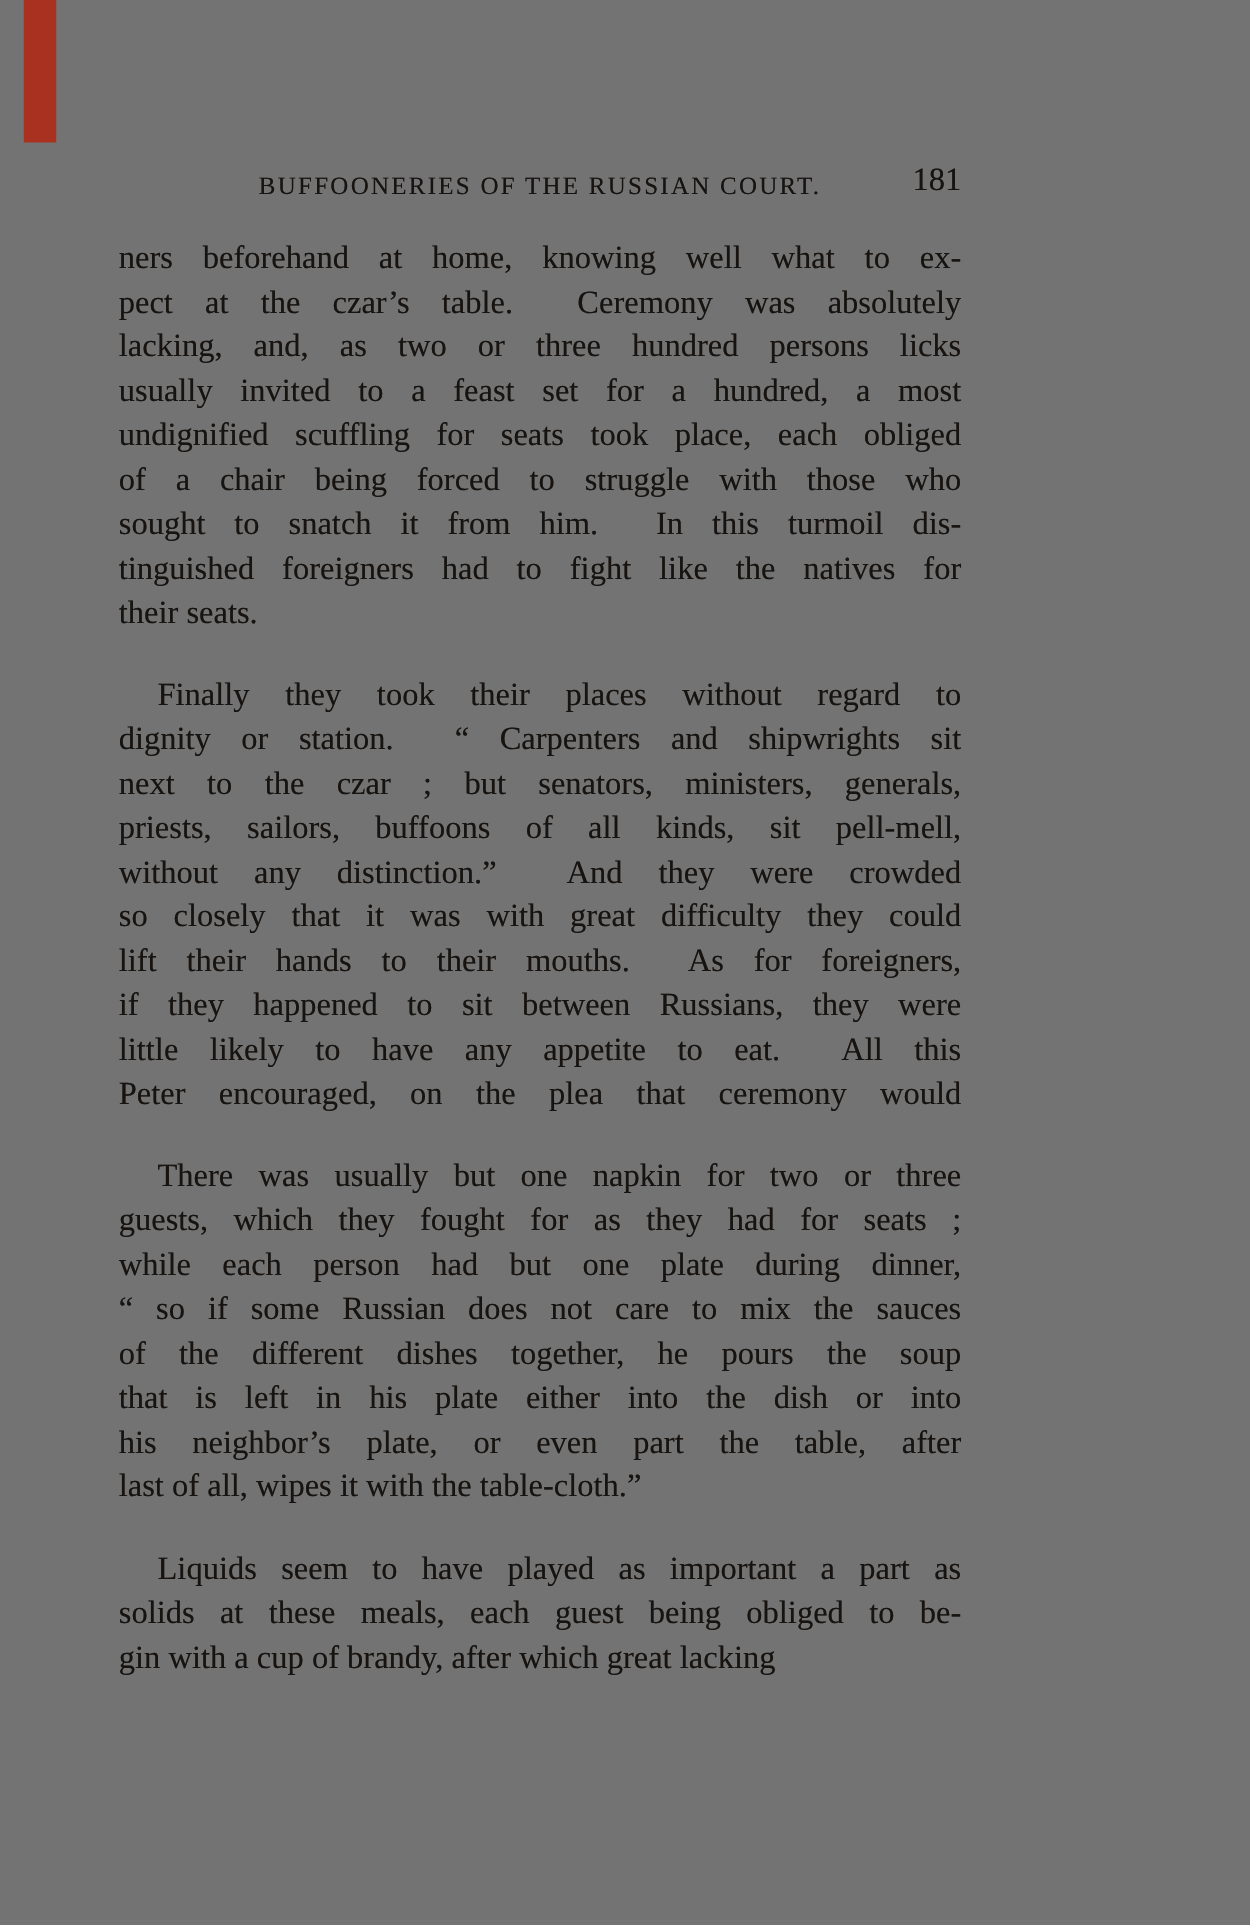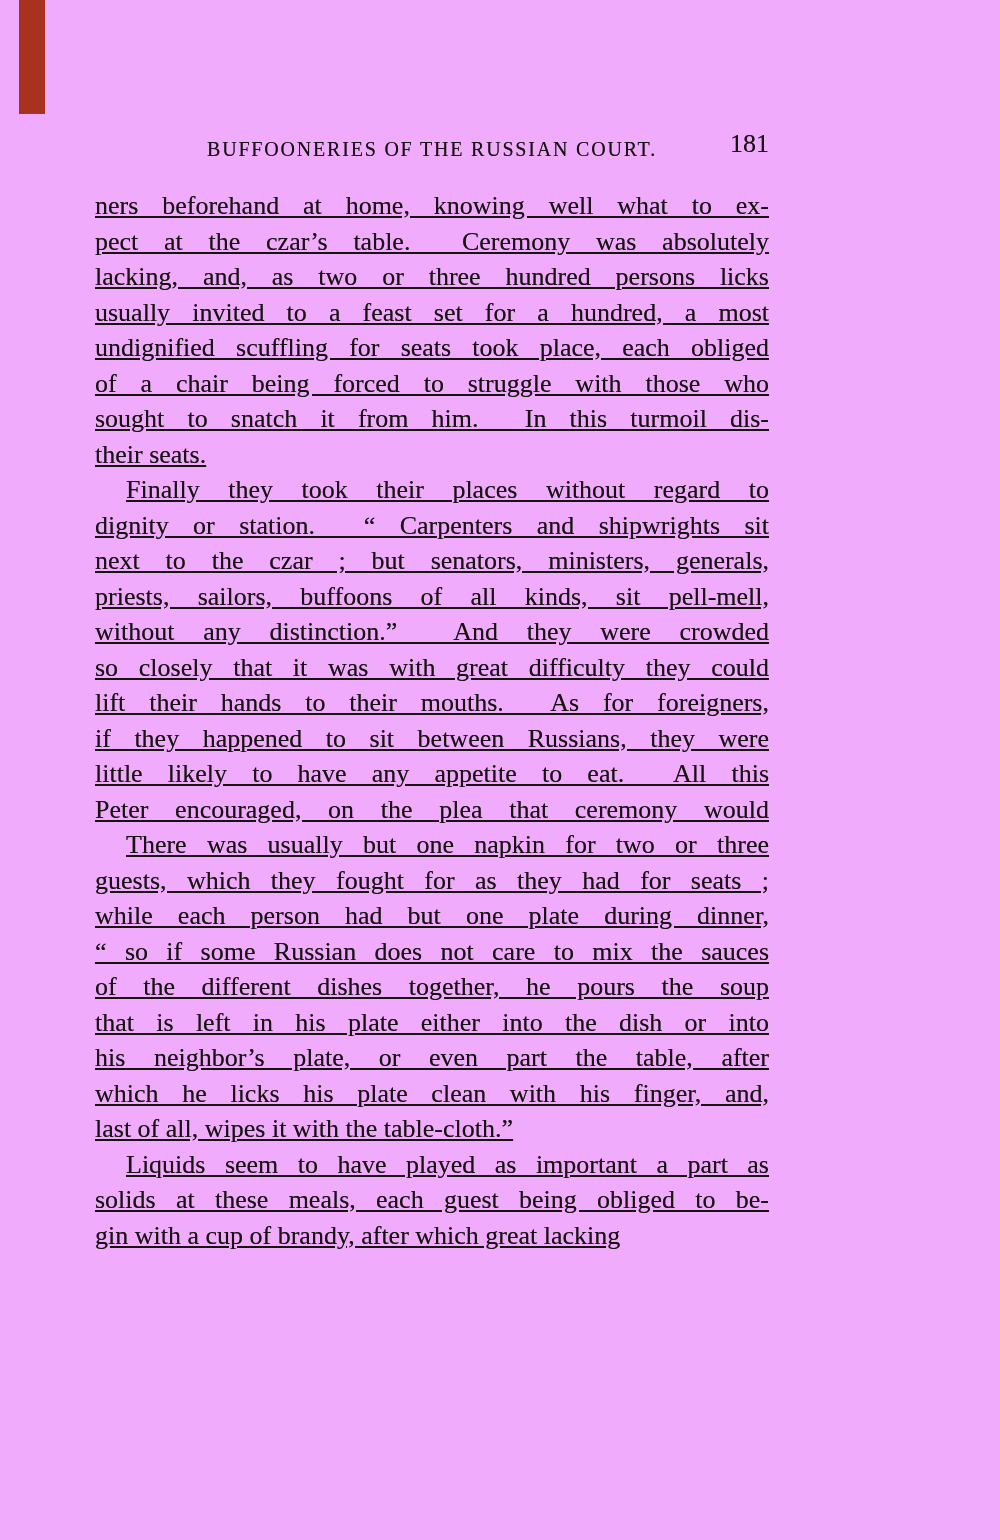--- a/index.html
+++ b/index.html
@@ -4,21 +4,21 @@
 <style>
   html, body {
     margin: 0;
     padding: 0;
     background: #ffffff;
   }
   .page {
     position: relative;
     width: 1000px;
     height: 1540px;
-    background: #f0abfc;
+    background: #737373;
     overflow: hidden;
     font-family: "Liberation Serif", "DejaVu Serif", serif;
     color: #161310;
   }
   .red-mark {
     position: absolute;
     left: 19px;
     top: 0;
     width: 26px;
     height: 114px;
@@ -60,47 +60,48 @@
   }
   .paragraph {
     margin: 0;
     padding: 0;
   }
   .line {
     height: 35.5px;
     overflow: hidden;
     text-align: justify;
     text-align-last: justify;
-    text-decoration: underline;
   }
   .line.last {
     text-align-last: left;
   }
   .line.indent {
     text-indent: 31px;
+    margin-top: 30px;
   }
 </style>
 </head>
 <body>
 
 <div class="page">
   <div class="red-mark"></div>
   <div class="header-row">
     <div class="running-title">BUFFOONERIES OF THE RUSSIAN COURT.</div>
     <div class="page-number">181</div>
   </div>
   <div class="text-block" id="text-block">
       <div class="paragraph">
         <div class="line">ners beforehand at home, knowing well what to ex-</div>
         <div class="line">pect at the czar’s table.&nbsp; Ceremony was absolutely</div>
         <div class="line">lacking, and, as two or three hundred persons licks</div>
         <div class="line">usually invited to a feast set for a hundred, a most</div>
         <div class="line">undignified scuffling for seats took place, each obliged</div>
         <div class="line">of a chair being forced to struggle with those who</div>
         <div class="line">sought to snatch it from him.&nbsp; In this turmoil dis-</div>
+        <div class="line">tinguished foreigners had to fight like the natives for</div>
         <div class="line last">their seats.</div>
       </div>
       <div class="paragraph">
         <div class="line indent">Finally they took their places without regard to</div>
         <div class="line">dignity or station.&nbsp; “ Carpenters and shipwrights sit</div>
         <div class="line">next to the czar ; but senators, ministers, generals,</div>
         <div class="line">priests, sailors, buffoons of all kinds, sit pell-mell,</div>
         <div class="line">without any distinction.”&nbsp; And they were crowded</div>
         <div class="line">so closely that it was with great difficulty they could</div>
         <div class="line">lift their hands to their mouths.&nbsp; As for foreigners,</div>
@@ -109,21 +110,20 @@
         <div class="line">Peter encouraged, on the plea that ceremony would</div>
       </div>
       <div class="paragraph">
         <div class="line indent">There was usually but one napkin for two or three</div>
         <div class="line">guests, which they fought for as they had for seats ;</div>
         <div class="line">while each person had but one plate during dinner,</div>
         <div class="line">“ so if some Russian does not care to mix the sauces</div>
         <div class="line">of the different dishes together, he pours the soup</div>
         <div class="line">that is left in his plate either into the dish or into</div>
         <div class="line">his neighbor’s plate, or even part the table, after</div>
-        <div class="line">which he licks his plate clean with his finger, and,</div>
         <div class="line last">last of all, wipes it with the table-cloth.”</div>
       </div>
       <div class="paragraph">
         <div class="line indent">Liquids seem to have played as important a part as</div>
         <div class="line">solids at these meals, each guest being obliged to be-</div>
         <div class="line last">gin with a cup of brandy, after which great lacking</div>
       </div>
     </div>
 </div>
 

